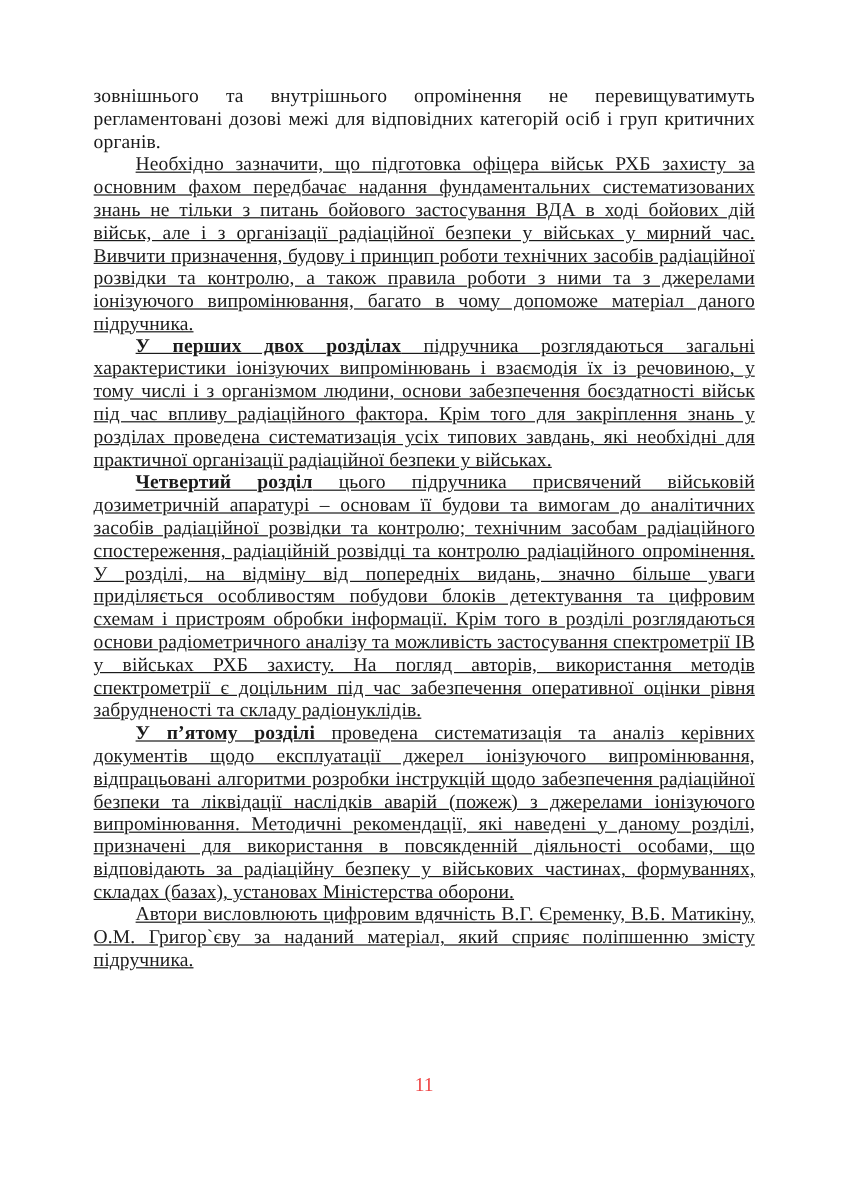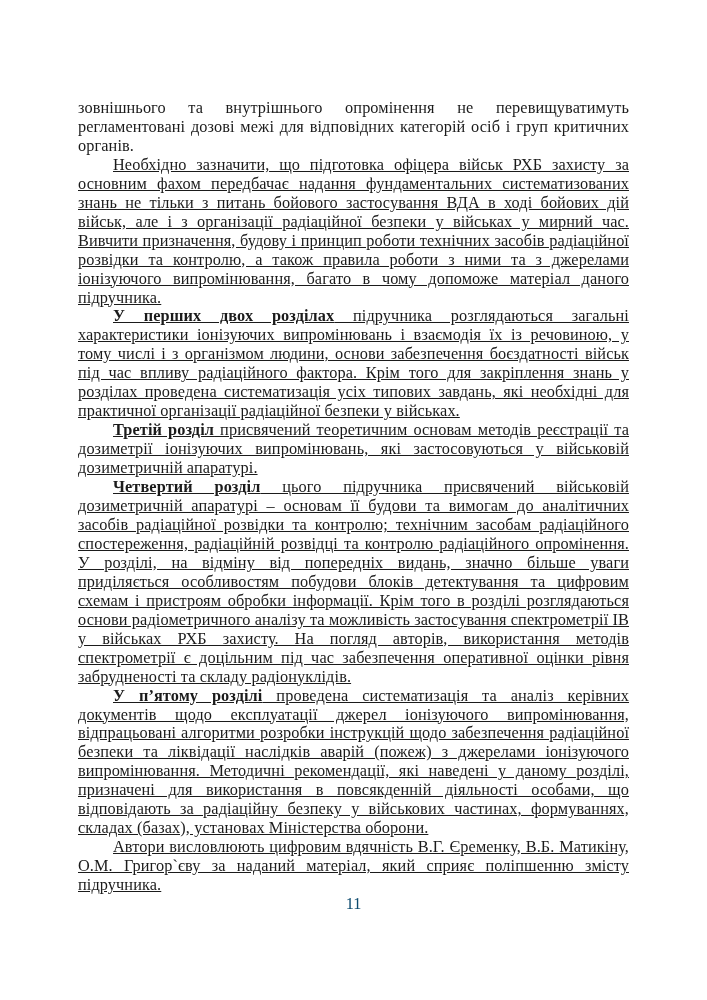--- a/index.html
+++ b/index.html
@@ -15,21 +15,21 @@
     color: #1b1b1b;
     overflow: hidden;
   }
   .page {
     position: absolute;
     inset: 0;
     background: #ffffff;
   }
   .text-block {
     position: absolute;
-    top: 99px;
+    top: 71px;
     left: 78px;
     width: 551px;
   }
   .para {
     margin: 0;
     font-size: 16.3px;
     line-height: 18.95px;
     text-align: justify;
     letter-spacing: 0.1px;
   }
@@ -41,36 +41,35 @@
     font-weight: bold;
   }
   .page-number {
     position: absolute;
     top: 894px;
     left: 0;
     width: 707px;
     text-align: center;
     font-size: 16.3px;
     line-height: 19px;
-    color: #0c4a6e;
+    color: #ef4444;
   }
 </style>
 </head>
 <body>
 
 <div class="page">
   <div class="text-block">
 
     <p class="para"><span>зовнішнього та внутрішнього опромінення не перевищуватимуть регламентовані дозові межі для відповідних категорій осіб і груп критичних органів.</span></p>
 
     <p class="para indent"><span>Необхідно зазначити, що підготовка офіцера військ РХБ захисту за основним фахом передбачає надання фундаментальних систематизованих знань не тільки з питань бойового застосування ВДА в ході бойових дій військ, але і з організації радіаційної безпеки у військах у мирний час. Вивчити призначення, будову і принцип роботи технічних засобів радіаційної розвідки та контролю, а також правила роботи з ними та з джерелами іонізуючого випромінювання, багато в чому допоможе матеріал даного підручника.</span></p>
 
     <p class="para indent"><strong>У перших двох розділах</strong><span> підручника розглядаються загальні характеристики іонізуючих випромінювань і взаємодія їх із речовиною, у тому числі і з організмом людини, основи забезпечення боєздатності військ під час впливу радіаційного фактора. Крім того для закріплення знань у розділах проведена систематизація усіх типових завдань, які необхідні для практичної організації радіаційної безпеки у військах.</span></p>
 
-    <p class="para indent"><strong>Третій розділ</strong><span> присвячений теоретичним основам методів реєстрації та дозиметрії іонізуючих випромінювань, які застосовуються у військовій дозиметричній апаратурі.</span></p>
 
     <p class="para indent"><strong>Четвертий розділ</strong><span> цього підручника присвячений військовій дозиметричній апаратурі – основам її будови та вимогам до аналітичних засобів радіаційної розвідки та контролю; технічним засобам радіаційного спостереження, радіаційній розвідці та контролю радіаційного опромінення. У розділі, на відміну від попередніх видань, значно більше уваги приділяється особливостям побудови блоків детектування та цифровим схемам і пристроям обробки інформації. Крім того в розділі розглядаються основи радіометричного аналізу та можливість застосування спектрометрії ІВ у військах РХБ захисту. На погляд авторів, використання методів спектрометрії є доцільним під час забезпечення оперативної оцінки рівня забрудненості та складу радіонуклідів.</span></p>
 
     <p class="para indent"><strong>У п’ятому розділі</strong><span> проведена систематизація та аналіз керівних документів щодо експлуатації джерел іонізуючого випромінювання, відпрацьовані алгоритми розробки інструкцій щодо забезпечення радіаційної безпеки та ліквідації наслідків аварій (пожеж) з джерелами іонізуючого випромінювання. Методичні рекомендації, які наведені у даному розділі, призначені для використання в повсякденній діяльності особами, що відповідають за радіаційну безпеку у військових частинах, формуваннях, складах (базах), установах Міністерства оборони.</span></p>
 
     <p class="para indent"><span>Автори висловлюють цифровим вдячність В.Г. Єременку, В.Б. Матикіну, О.М. Григор`єву за наданий матеріал, який сприяє поліпшенню змісту підручника.</span></p>
 
   </div>
 
   <div class="page-number">11</div>

